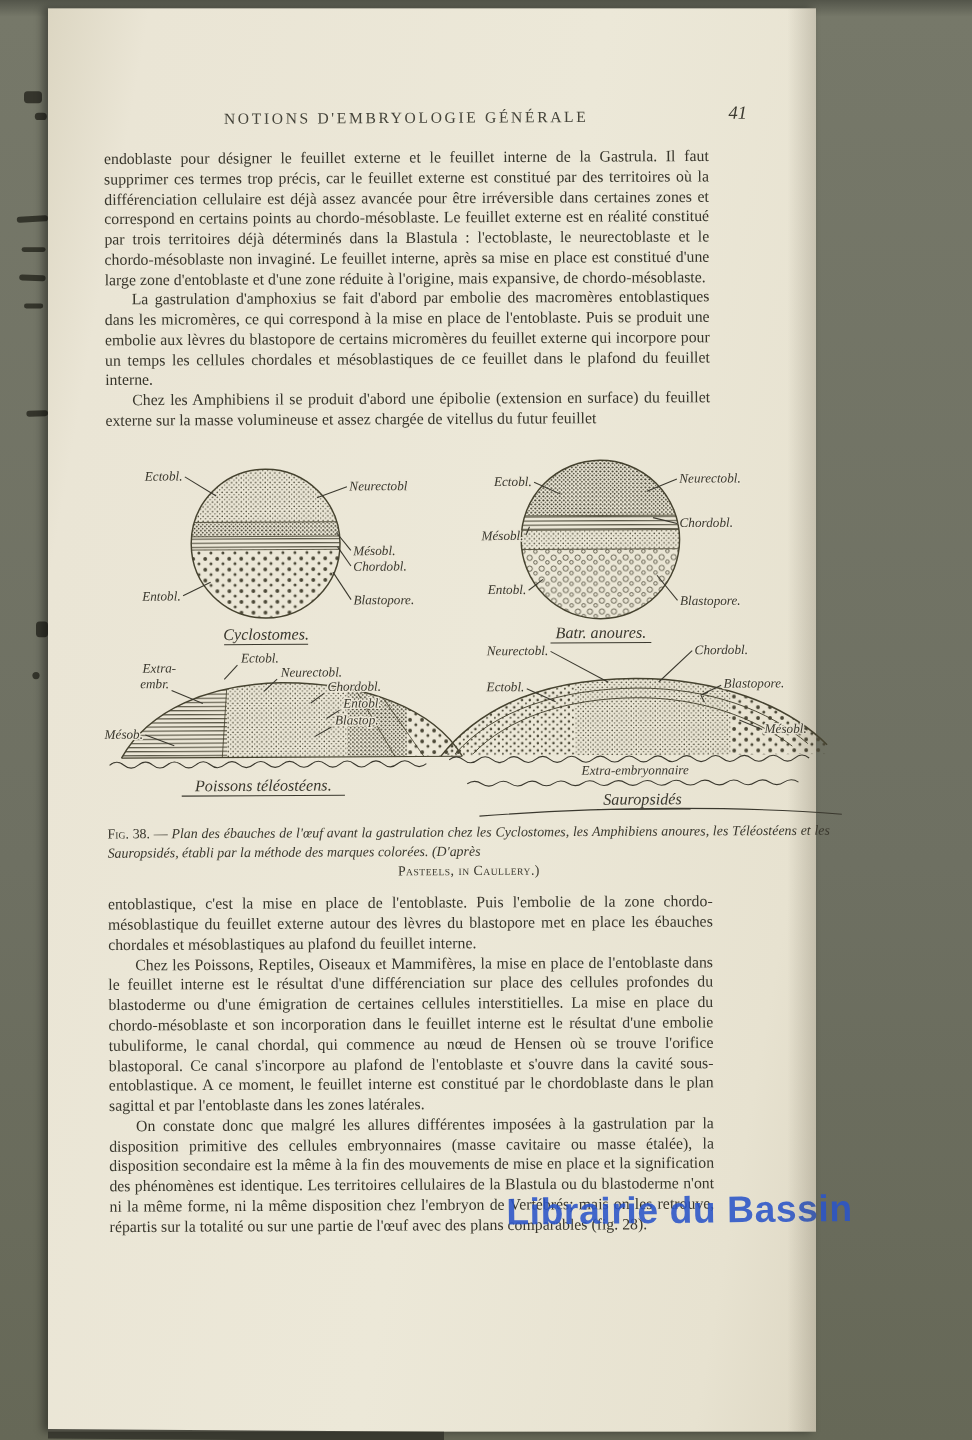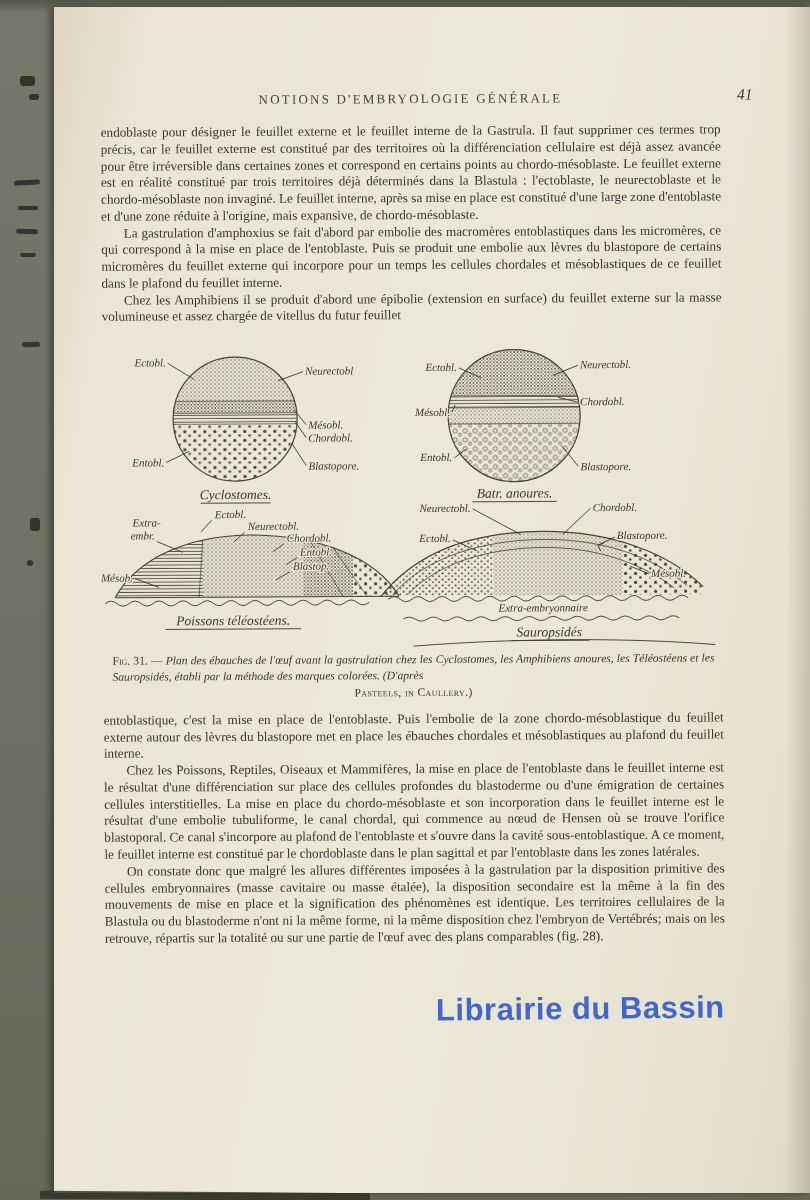--- a/index.html
+++ b/index.html
@@ -1,21 +1,21 @@
 <!DOCTYPE html>
 <html><head>
 <meta charset="utf-8">
 <style>
   * { margin:0; padding:0; box-sizing:border-box; }
   html,body { width:810px; height:1200px; overflow:hidden; }
   body { font-family:"Liberation Serif","DejaVu Serif",serif; background:#6f7163; }
   .scene { position:relative; width:810px; height:1200px;
            background:linear-gradient(180deg,#53554a 0px,#767869 14px,#6e7062 60%,#666857); }
   .gm { position:absolute; background:#23231b; opacity:.78; border-radius:3px; }
-  .page { position:absolute; left:54px; top:7px; width:756px; height:1186px;
+  .page { position:absolute; left:40px; top:7px; width:640px; height:1186px;
           background:linear-gradient(100deg,#dcd6c2 0%,#eae5d5 10%,#ece8d8 55%,#e7e2d0 88%,#ddd7c3 100%);
           box-shadow:-4px 0 7px rgba(0,0,0,.4); }
   .page::after { content:""; position:absolute; top:0; right:0; bottom:0; width:24px;
           background:linear-gradient(90deg,rgba(0,0,0,0),rgba(66,58,40,.20)); pointer-events:none; }
   .bottom-edge { position:absolute; left:40px; bottom:0; width:330px; height:8px;
           background:#32322a; transform:rotate(.4deg); opacity:.85; }
   .content { position:relative; padding:84px 90px 0 46px; transform:rotate(-.3deg);
           transform-origin:0 0; color:#39372d; }
   .header { position:relative; text-align:center; margin-bottom:16px; }
   .header-title { display:inline-block; font-size:13px; letter-spacing:2.2px; color:#45443a; }
@@ -231,21 +231,21 @@
             <text x="548" y="240">Mésobl.</text>
             <text x="440" y="274" text-anchor="middle">Extra-embryonnaire</text>
             <text class="dtitle" x="446" y="299" text-anchor="middle">Sauropsidés</text>
             <line class="leader" x1="408" y1="303" x2="486" y2="303"></line>
             <path class="leader" d="M310,308 C420,300 530,301 612,308"></path>
           </g>
         </svg>
 
         <div class="caption">
           <p class="cap-line">
-            <span class="cap-fig">Fig. 31.</span>
+            <span class="cap-fig">Fig. 38.</span>
             <span class="cap-dash">—</span>
             <span class="cap-body">Plan des ébauches de l'œuf avant la gastrulation chez les Cyclostomes, les Amphibiens anoures, les Téléostéens et les Sauropsidés, établi par la méthode des marques colorées. (D'après</span>
           </p>
           <p class="cap-credit">Pasteels, in Caullery.)</p>
         </div>
       </div>
 
       <p class="body-par">entoblastique, c'est la mise en place de l'entoblaste. Puis l'embolie de la zone chordo-mésoblastique du feuillet externe autour des lèvres du blastopore met en place les ébauches chordales et mésoblastiques au plafond du feuillet interne.</p>
       <p class="body-par indent">Chez les Poissons, Reptiles, Oiseaux et Mammifères, la mise en place de l'entoblaste dans le feuillet interne est le résultat d'une différenciation sur place des cellules profondes du blastoderme ou d'une émigration de certaines cellules interstitielles. La mise en place du chordo-mésoblaste et son incorporation dans le feuillet interne est le résultat d'une embolie tubuliforme, le canal chordal, qui commence au nœud de Hensen où se trouve l'orifice blastoporal. Ce canal s'incorpore au plafond de l'entoblaste et s'ouvre dans la cavité sous-entoblastique. A ce moment, le feuillet interne est constitué par le chordoblaste dans le plan sagittal et par l'entoblaste dans les zones latérales.</p>
       <p class="body-par indent">On constate donc que malgré les allures différentes imposées à la gastrulation par la disposition primitive des cellules embryonnaires (masse cavitaire ou masse étalée), la disposition secondaire est la même à la fin des mouvements de mise en place et la signification des phénomènes est identique. Les territoires cellulaires de la Blastula ou du blastoderme n'ont ni la même forme, ni la même disposition chez l'embryon de Vertébrés; mais on les retrouve, répartis sur la totalité ou sur une partie de l'œuf avec des plans comparables (fig. 28).</p>

